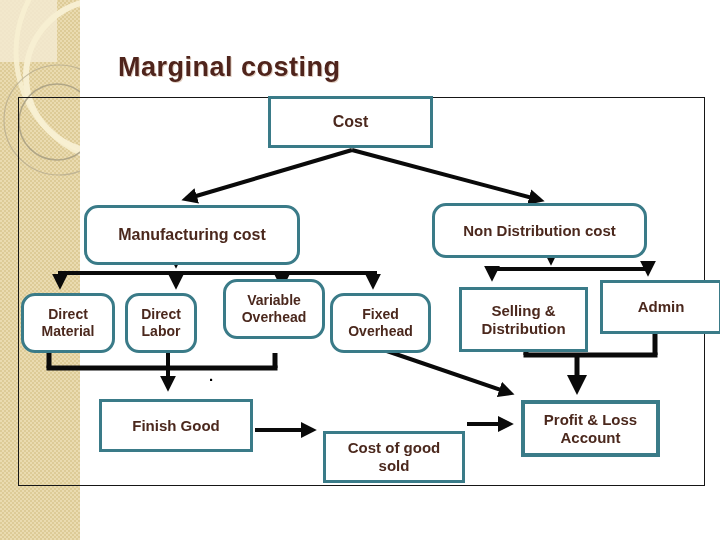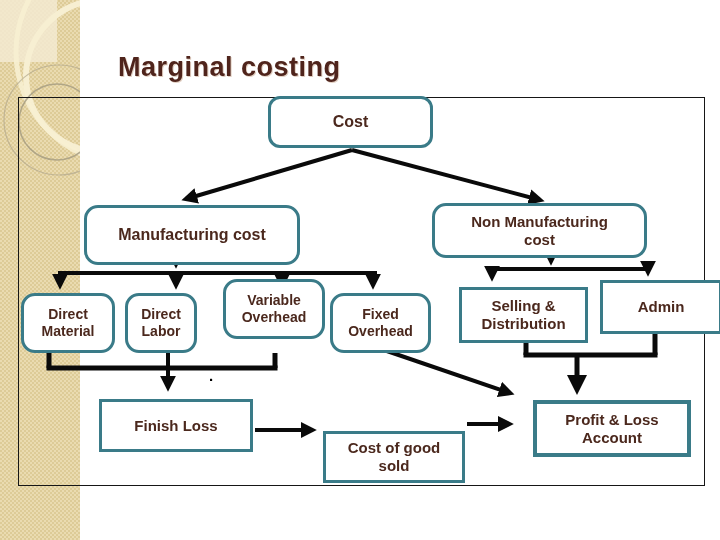--- a/index.html
+++ b/index.html
@@ -97,63 +97,63 @@
       <path d="M467 424 L509 424" stroke-width="4" marker-end="url(#ah)"></path>
       <path d="M381 349 L510 393" stroke-width="4" marker-end="url(#ah)"></path>
 
       <path d="M526 342 L526 355" stroke-width="5"></path>
       <path d="M655 334 L655 355" stroke-width="5"></path>
       <path d="M523.5 355 L657.5 355" stroke-width="5"></path>
       <path d="M577 357 L577 389" stroke-width="5" marker-end="url(#ah)"></path>
     </g>
   </svg>
 
-  <div class="node round fs16" style="left:268px;top:96px;width:165px;height:52px;border-radius:12px;">
+  <div class="node round fs16" style="left:268px;top:96px;width:165px;height:52px;border-radius:0;">
     <span>Cost</span>
   </div>
 
   <div class="node round fs16" style="left:84px;top:205px;width:216px;height:60px;">
     <span>Manufacturing cost</span>
   </div>
 
   <div class="node round fs15" style="left:432px;top:203px;width:215px;height:55px;padding:0 24px;">
-    <span>Non Manufacturing cost</span>
+    <span>Non Distribution cost</span>
   </div>
 
   <div class="node round fs14" style="left:21px;top:293px;width:94px;height:60px;padding:16px 4px;">
     <span>Direct Material</span>
   </div>
 
   <div class="node round fs14" style="left:125px;top:293px;width:72px;height:60px;padding:4px 4px;">
     <span>Direct Labor</span>
   </div>
 
   <div class="node round fs14" style="left:223px;top:279px;width:102px;height:60px;padding:0 0;">
     <span>Variable Overhead</span>
   </div>
 
   <div class="node round fs14" style="left:330px;top:293px;width:101px;height:60px;padding:0 4px;">
     <span>Fixed Overhead</span>
   </div>
 
-  <div class="node fs15" style="left:459px;top:287px;width:129px;height:56px;padding:0 4px;">
+  <div class="node fs15" style="left:459px;top:287px;width:129px;height:65px;padding:0 4px;">
     <span>Selling &amp; Distribution</span>
   </div>
 
   <div class="node fs15" style="left:600px;top:280px;width:122px;height:54px;">
     <span>Admin</span>
   </div>
 
   <div class="node fs15" style="left:99px;top:399px;width:154px;height:53px;">
-    <span>Finish Loss</span>
+    <span>Finish Good</span>
   </div>
 
   <div class="node fs15" style="left:323px;top:400px;width:142px;height:52px;padding:0 10px;margin-top:31px;">
     <span>Cost of good sold</span>
   </div>
 
-  <div class="node fs15" style="left:521px;top:400px;width:158px;height:57px;border-width:4px;padding:0 8px;margin-left:12px;">
+  <div class="node fs15" style="left:521px;top:400px;width:139px;height:57px;border-width:4px;padding:0 8px;">
     <span>Profit &amp; Loss Account</span>
   </div>
 
   <span class="stray-dot">.</span>
 
 </div>
 
 </body></html>

